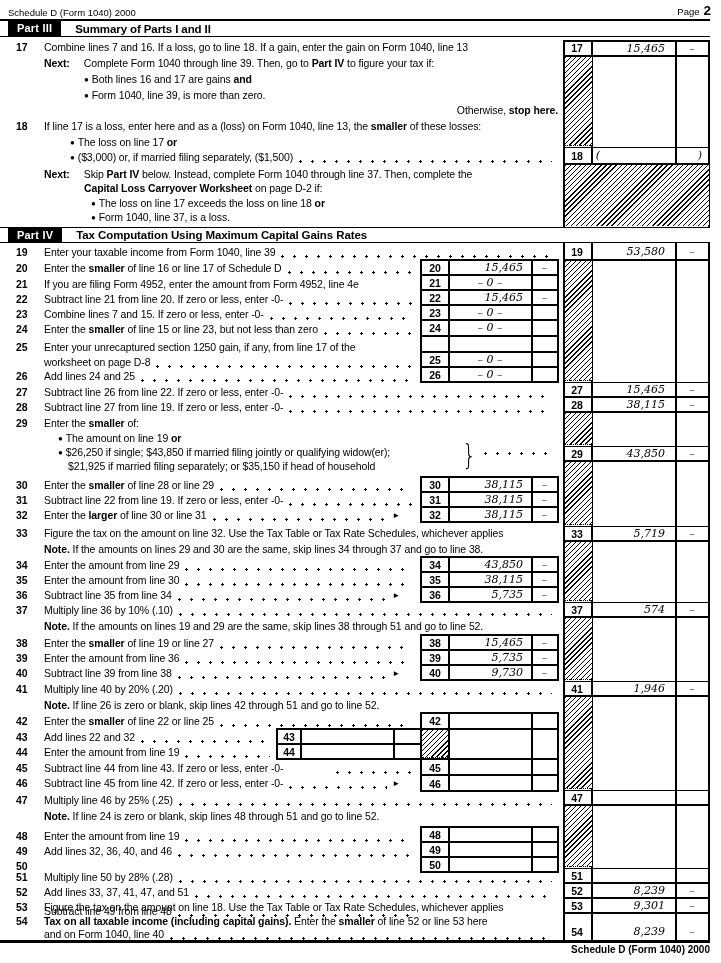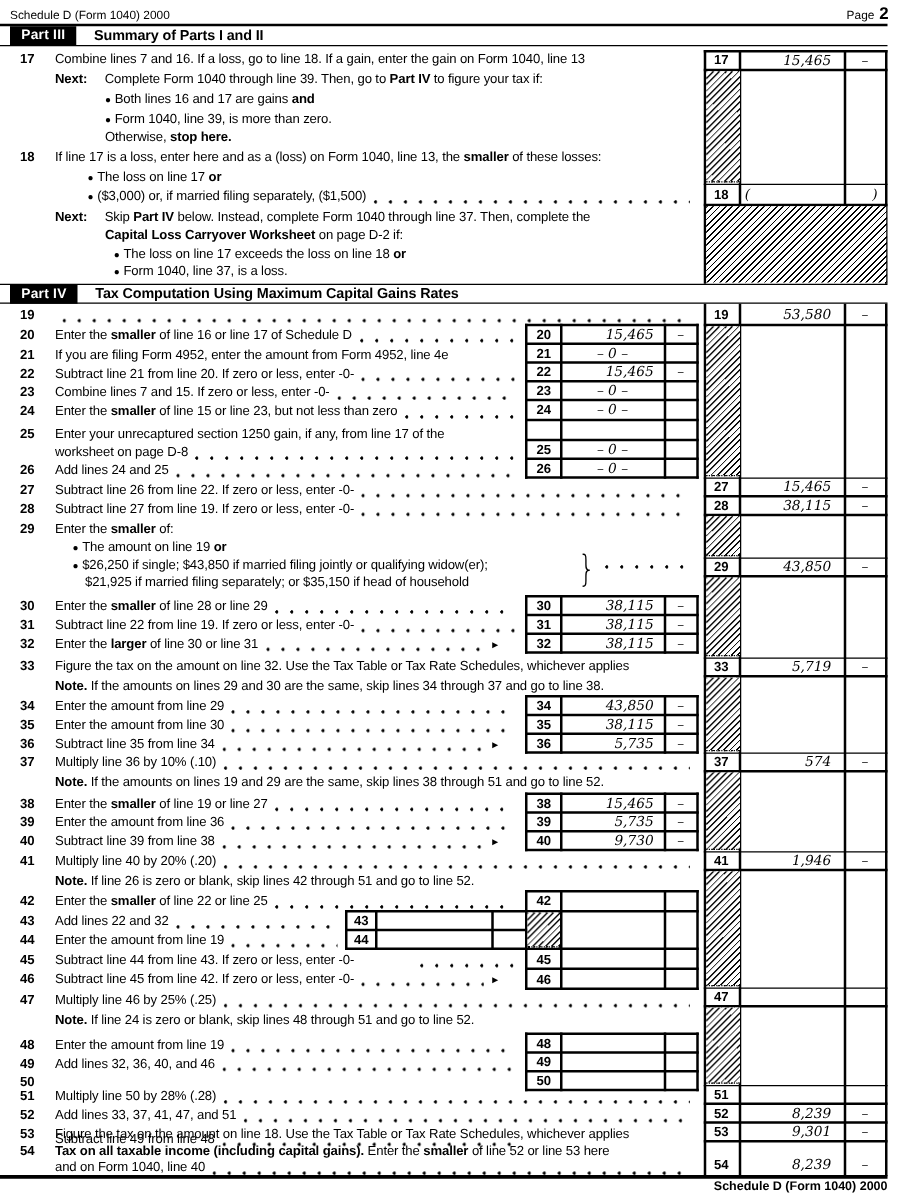--- a/index.html
+++ b/index.html
@@ -177,21 +177,21 @@
       </div>
       <div class="txt" style="left: 84px; top: 73px; width: 474px;">
         <span class="seg bul">●</span>
         <span class="seg">Both lines 16 and 17 are gains </span>
         <span class="seg b">and</span>
       </div>
       <div class="txt" style="left: 84px; top: 89px; width: 474px;">
         <span class="seg bul">●</span>
         <span class="seg">Form 1040, line 39, is more than zero.</span>
       </div>
-      <div class="txt" style="left: 84px; top: 104px; width: 474px;">
+      <div class="txt" style="left: 84px; top: 104px; width: 474px; justify-content: flex-end;">
         <span class="seg">Otherwise, </span>
         <span class="seg b">stop here.</span>
       </div>
       <div class="num" style="left: 16px; top: 120px;">18</div>
       <div class="txt" style="left: 44px; top: 120px; width: 514px;">
         <span class="seg">If line 17 is a loss, enter here and as a (loss) on Form 1040, line 13, the </span>
         <span class="seg b">smaller</span>
         <span class="seg"> of these losses:</span>
       </div>
       <div class="txt" style="left: 70px; top: 136px; width: 488px;">
@@ -218,20 +218,21 @@
         <span class="seg bul">●</span>
         <span class="seg">The loss on line 17 exceeds the loss on line 18 </span>
         <span class="seg b">or</span>
       </div>
       <div class="txt" style="left: 91px; top: 211px; width: 467px;">
         <span class="seg bul">●</span>
         <span class="seg">Form 1040, line 37, is a loss.</span>
       </div>
       <div class="num" style="left: 16px; top: 246px;">19</div>
       <div class="txt" style="left: 44px; top: 246px; width: 512px;">
+        <span class="seg">Enter your taxable income from Form 1040, line 39</span>
         <span class="dots"></span>
       </div>
       <div class="num" style="left: 16px; top: 262px;">20</div>
       <div class="txt" style="left: 44px; top: 262px; width: 372px;">
         <span class="seg">Enter the </span>
         <span class="seg b">smaller</span>
         <span class="seg"> of line 16 or line 17 of Schedule D</span>
         <span class="dots"></span>
       </div>
       <div class="num" style="left: 16px; top: 278px;">21</div>

